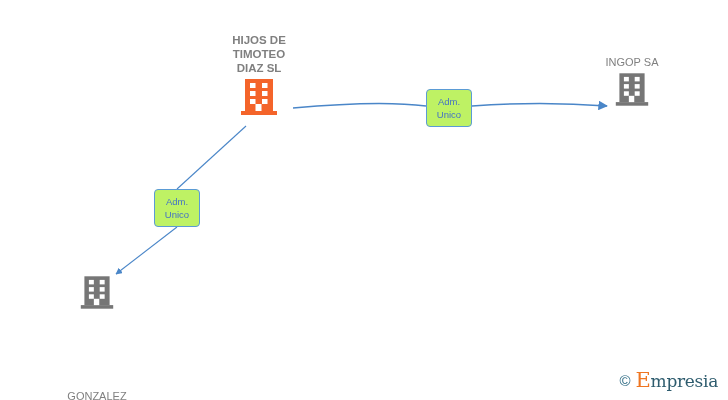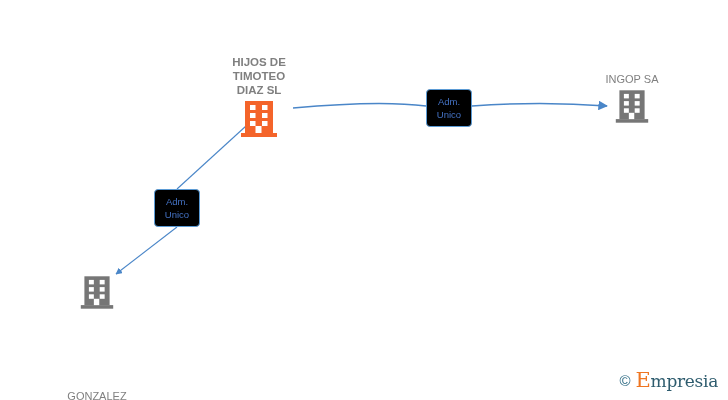--- a/index.html
+++ b/index.html
@@ -39,41 +39,40 @@
     color: #808080;
     text-align: center;
     white-space: pre-line;
     letter-spacing: 0px;
   }
   .node-label.root {
     font-weight: bold;
     color: #7f7f7f;
     font-size: 11.5px;
     line-height: 14px;
-    margin-top: 22px;
   }
   .node-icon {
     display: block;
   }
 
   
   #node-root      { left: 189px; top: 33px; }
-  #node-ingop     { left: 562px; top: 73px; }
+  #node-ingop     { left: 562px; top: 56px; }
   #node-gonzalez  { left: 27px;  top: 275px; gap: 36px; }
 
   .node .spacer-top { height: 3px; }
   .node .spacer-bottom { height: 4px; }
 
   
   .rel-box {
     position: absolute;
     box-sizing: border-box;
     width: 46px;
     height: 38px;
-    background: #000000;
+    background: #bef264;
     border: 1.3px solid #5b9bd5;
     border-radius: 4px;
     display: flex;
     flex-direction: column;
     justify-content: center;
     align-items: center;
     color: #4472c4;
     font-size: 9.5px;
     line-height: 13px;
     font-family: "Liberation Sans", sans-serif;

